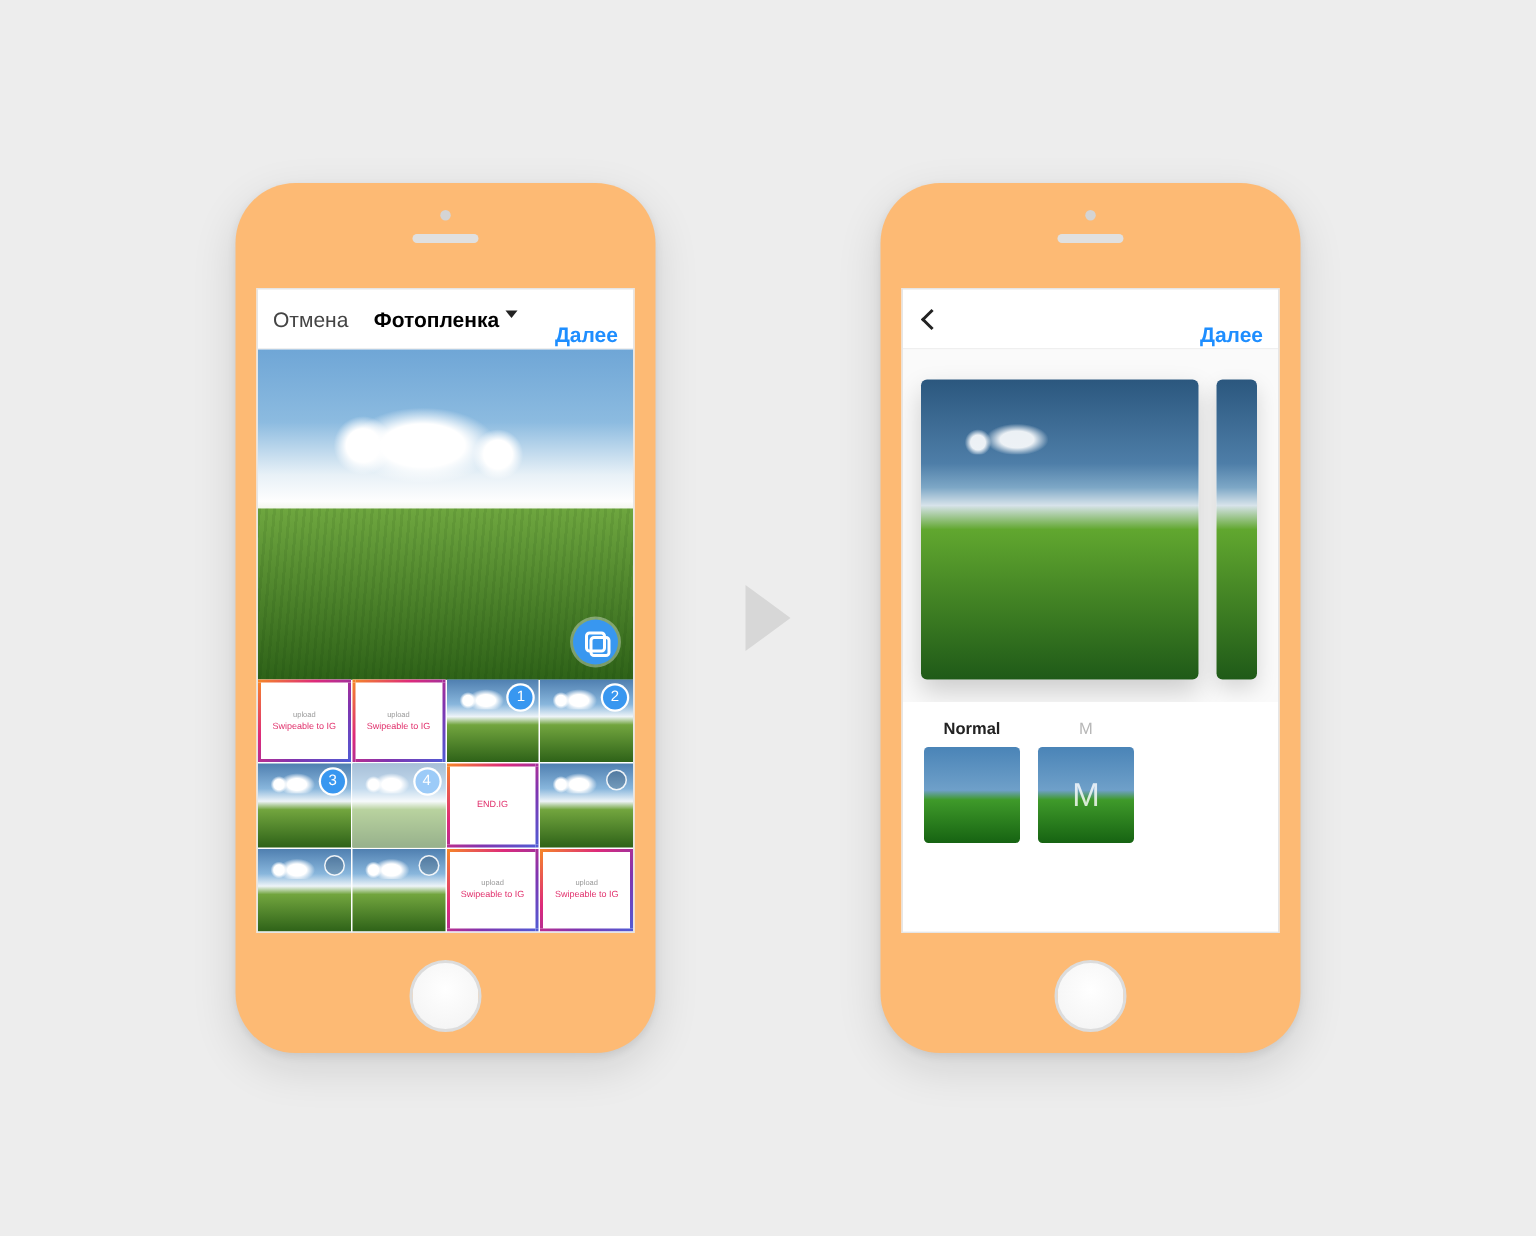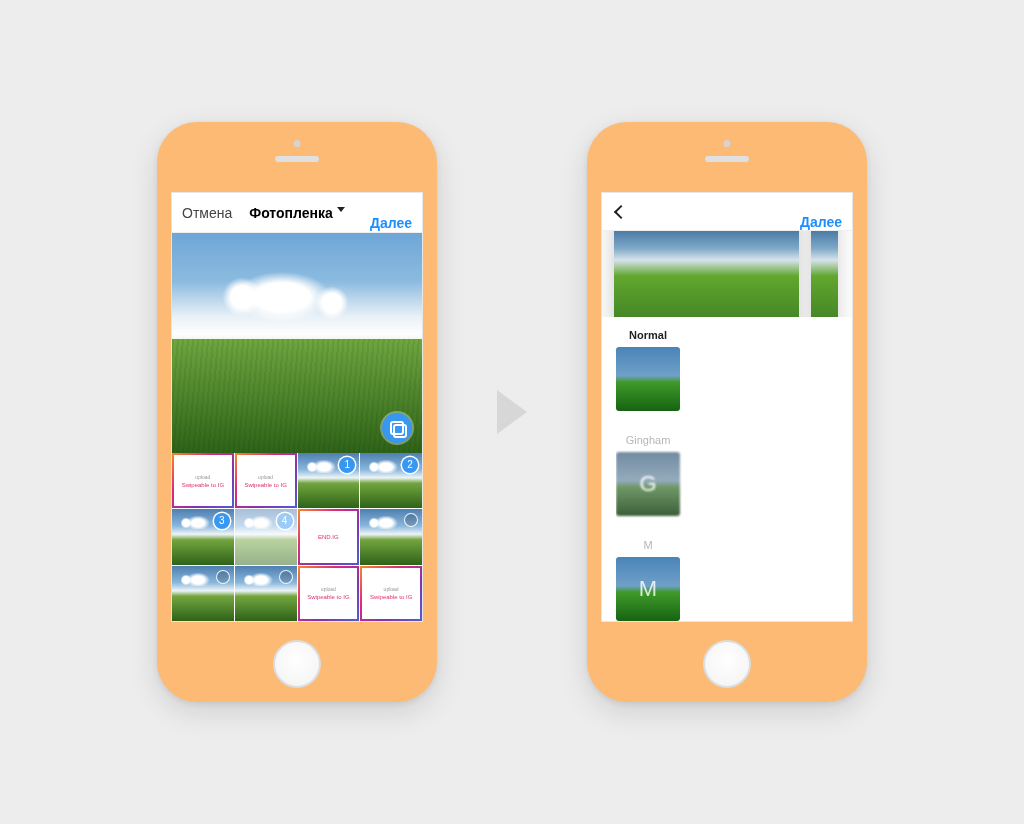--- a/index.html
+++ b/index.html
@@ -192,23 +192,22 @@
     box-shadow: 0 6px 14px rgba(0,0,0,0.15);
   }
 
   .filters {
     flex: 1;
     padding: 12px 0 0 14px;
     background: #fff;
   }
   .filter-row {
     display: flex;
-    gap: 23px;
-    overflow: hidden;
-    flex-direction: column;
+    gap: 12px;
+    overflow: hidden;
   }
   .filter {
     width: 64px;
     flex: 0 0 64px;
     text-align: center;
   }
   .filter-label {
     font-size: 11px;
     color: #b7b7b7;
     margin-bottom: 6px;
@@ -323,24 +322,20 @@
       <div class="slide peek"></div>
     </div>
 
     <div class="filters">
       <div class="filter-row" id="filter-row">
           <div class="filter active">
             <div class="filter-label">Normal</div>
             <div class="swatch normal"></div>
           </div>
           <div class="filter">
-            <div class="filter-label">Gingham</div>
-            <div class="swatch gingham">G</div>
-          </div>
-          <div class="filter">
             <div class="filter-label">M</div>
             <div class="swatch m">M</div>
           </div>
         </div>
     </div>
 
   </div>
   <div class="home-btn"></div>
 </div>
 

